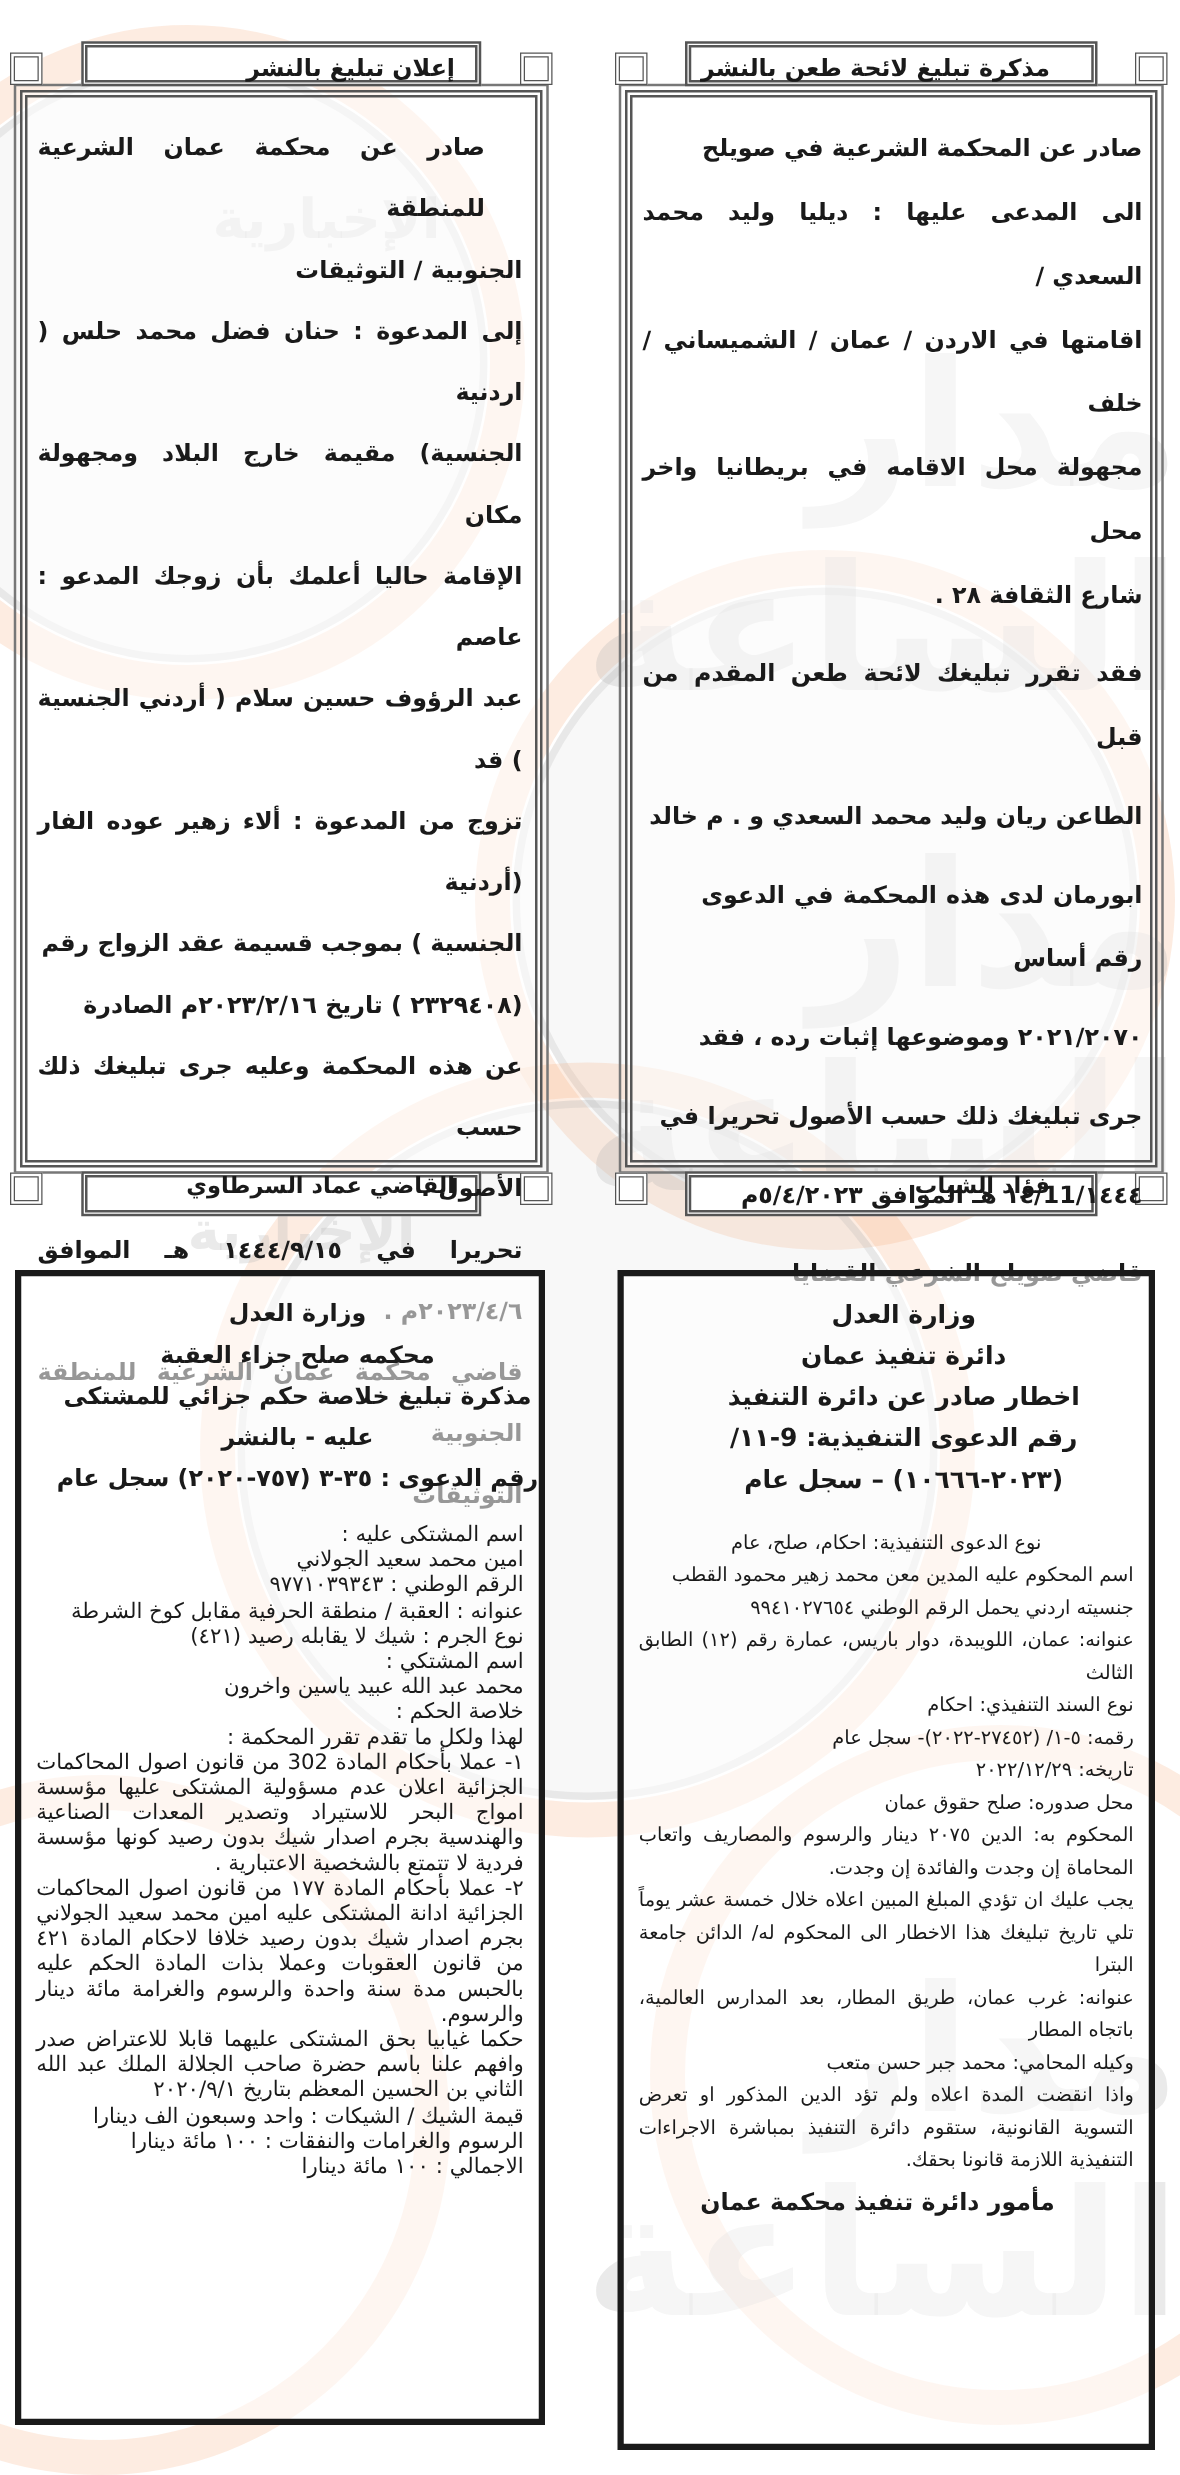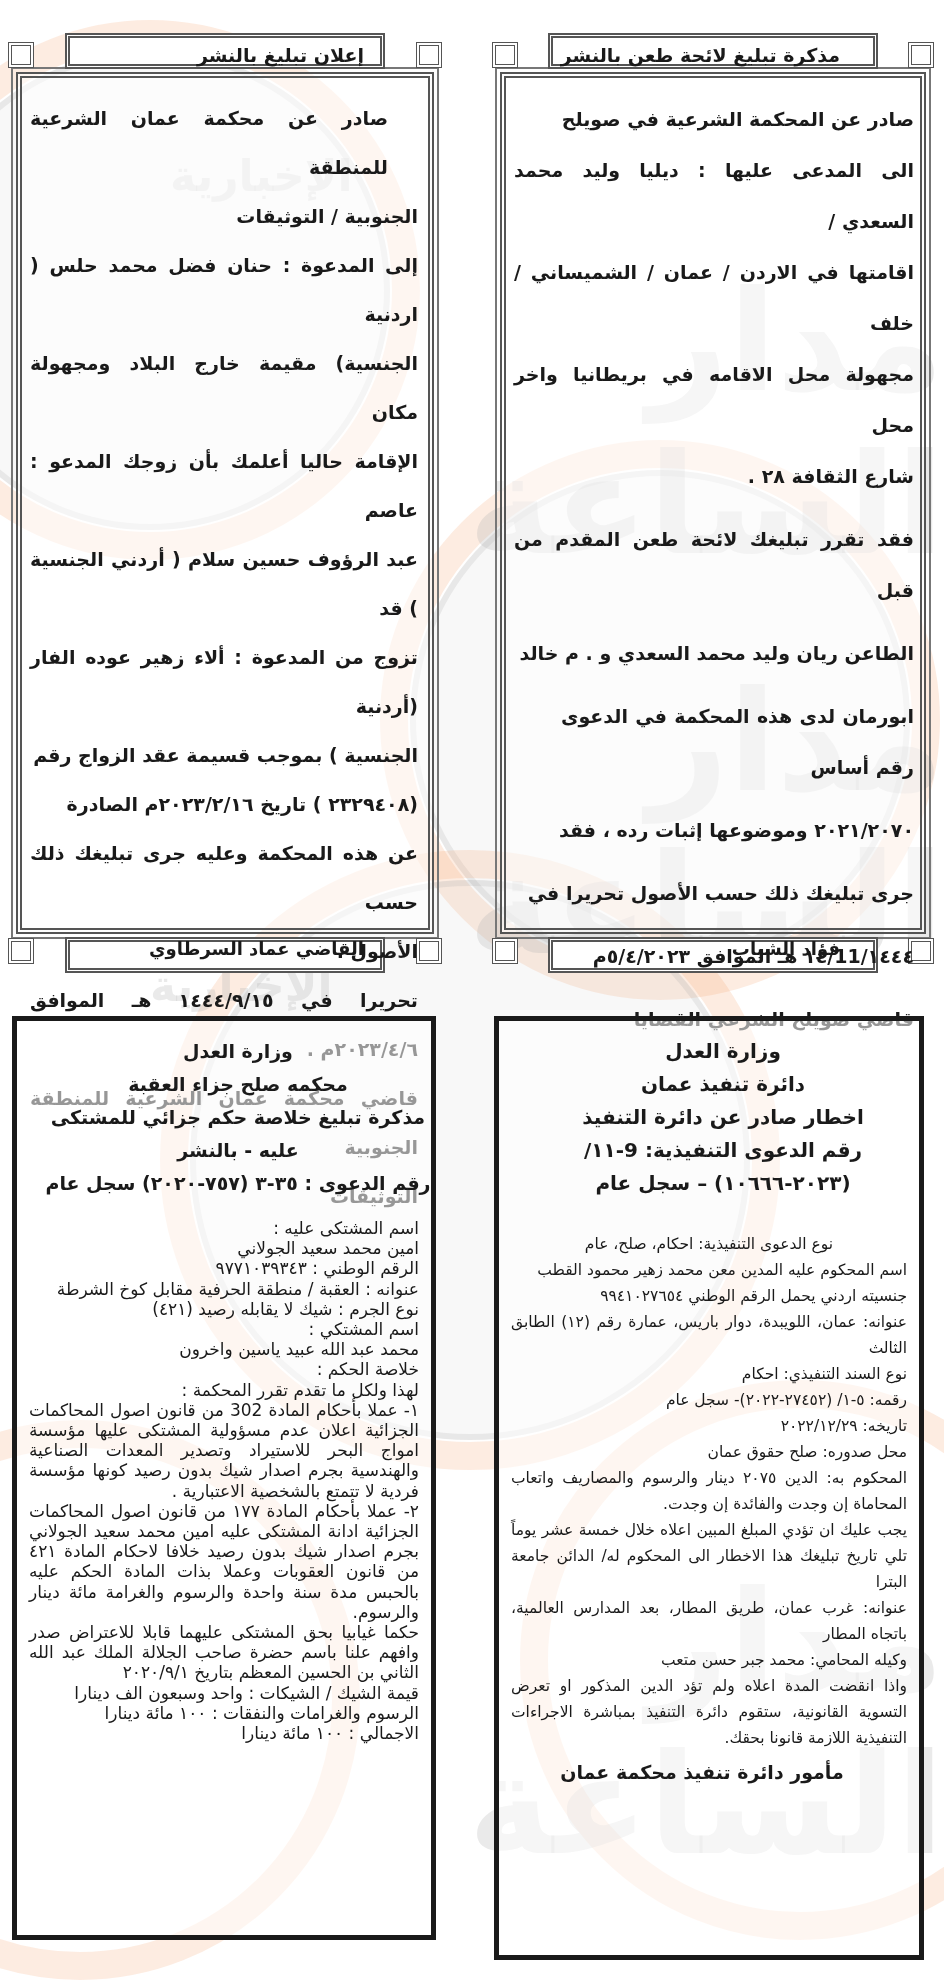--- a/index.html
+++ b/index.html
@@ -129,21 +129,21 @@
 <div class="notice-sign" style="right:580px;top:938px;">القاضي عماد السرطاوي</div>
 
 <div class="boxed" style="left:494px;top:1016px;width:430px;height:944px;">
   <div class="head">
     <div>وزارة العدل</div>
     <div>دائرة تنفيذ عمان</div>
     <div>اخطار صادر عن دائرة التنفيذ</div>
     <div>رقم الدعوى التنفيذية: 9-١١/</div>
     <div>(٢٠٢٣-١٠٦٦٦) – سجل عام</div>
   </div>
-  <div class="body" style="margin-top:31px;">
+  <div class="body" style="margin-top:21px;">
     <p style="text-align:center;text-align-last:center;">نوع الدعوى التنفيذية: احكام، صلح، عام</p>
     <p>اسم المحكوم عليه المدين معن محمد زهير محمود القطب</p>
     <p>جنسيته اردني يحمل الرقم الوطني ٩٩٤١٠٢٧٦٥٤</p>
     <p>عنوانه: عمان، اللويبدة، دوار باريس، عمارة رقم (١٢) الطابق الثالث</p>
     <p>نوع السند التنفيذي: احكام</p>
     <p>رقمه: ٥-١/ (٢٧٤٥٢-٢٠٢٢)- سجل عام</p>
     <p>تاريخه: ٢٠٢٢/١٢/٢٩</p>
     <p>محل صدوره: صلح حقوق عمان</p>
     <p>المحكوم به: الدين ٢٠٧٥ دينار والرسوم والمصاريف واتعاب المحاماة إن وجدت والفائدة إن وجدت.</p>
     <p>يجب عليك ان تؤدي المبلغ المبين اعلاه خلال خمسة عشر يوماً تلي تاريخ تبليغك هذا الاخطار الى المحكوم له/ الدائن جامعة البترا</p>

